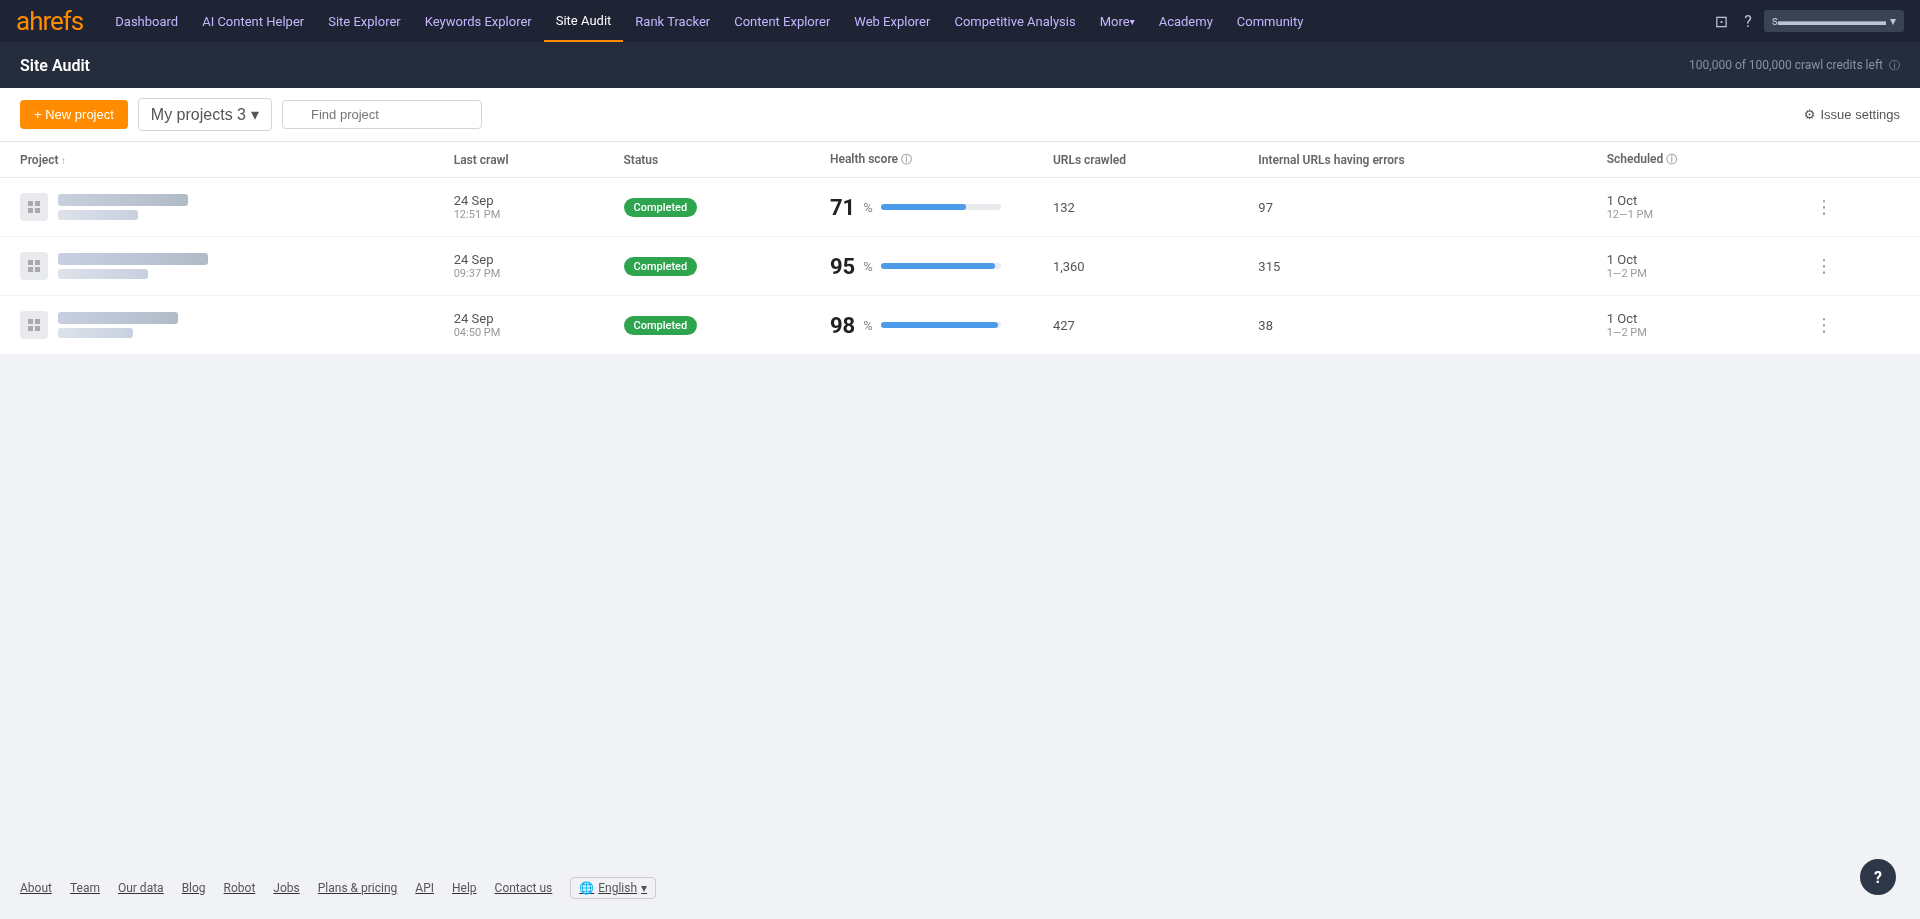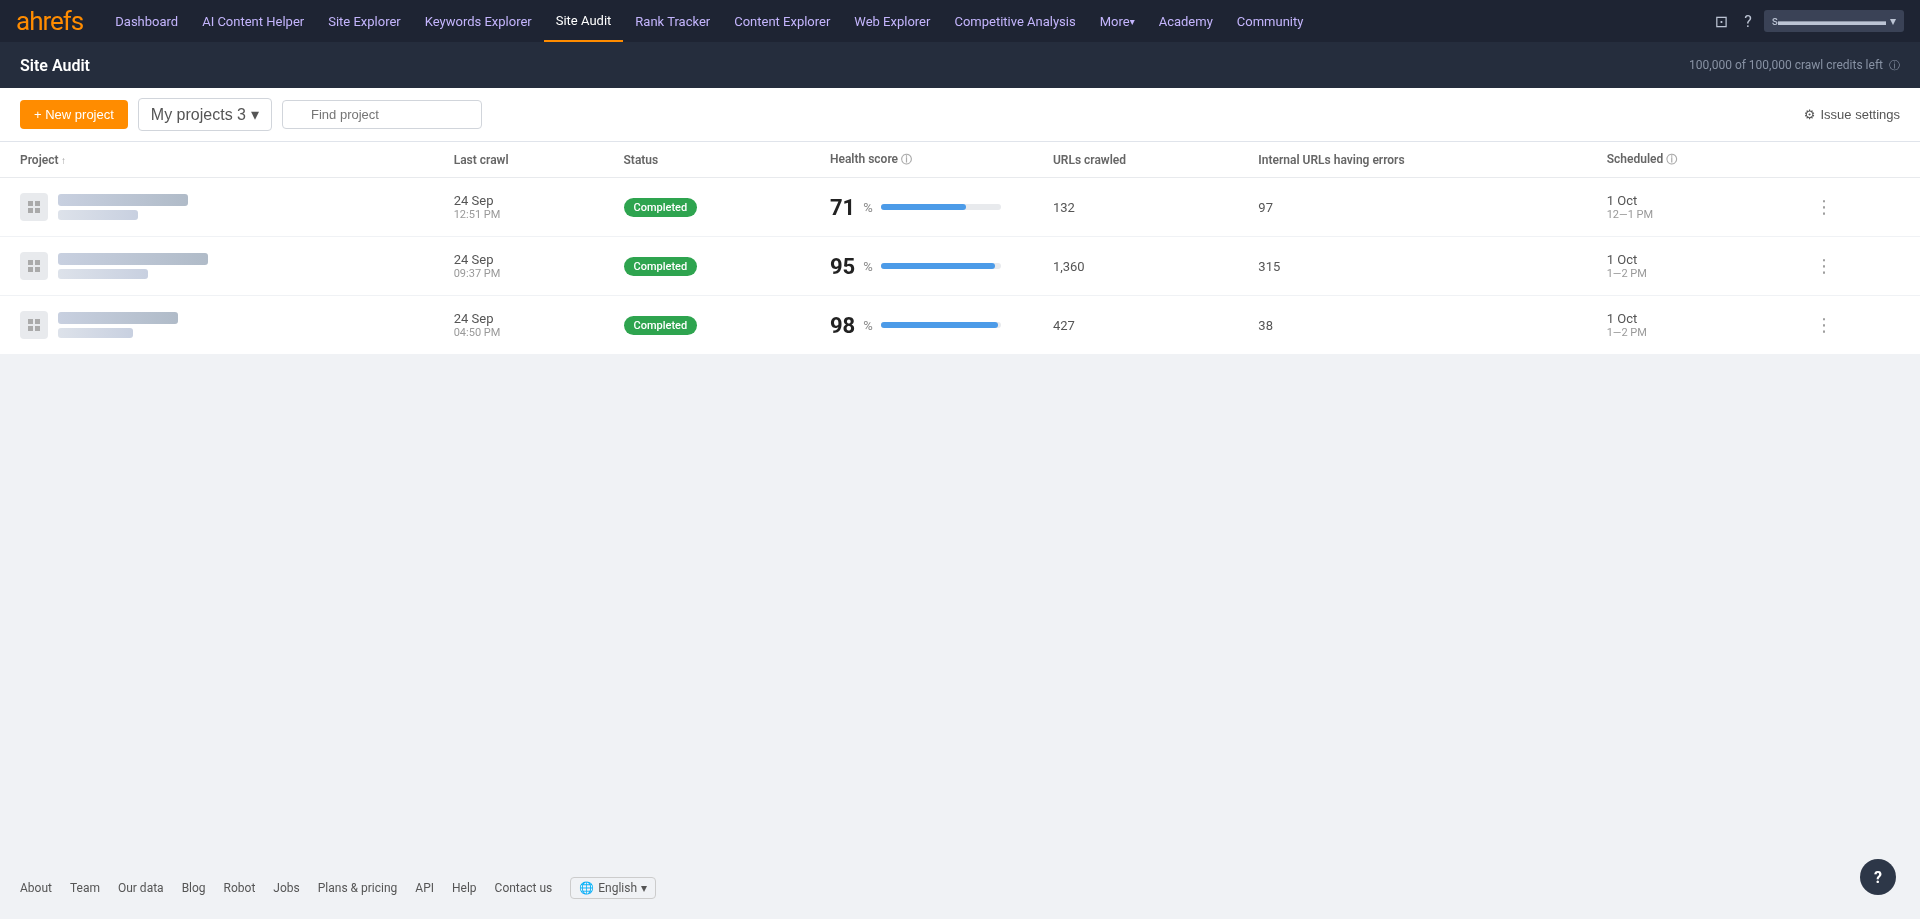--- a/index.html
+++ b/index.html
@@ -67,21 +67,21 @@
     .scheduled-cell .sdate { font-size: 13px; color: #555; }
     .scheduled-cell .stime { font-size: 11px; color: #999; }
 
     .more-btn { background: none; border: none; cursor: pointer; color: #999; font-size: 18px; padding: 4px 8px; border-radius: 4px; }
 
     
     .content-area { flex: 1; background: #f0f2f5; }
 
     
     .footer { background: #f0f2f5; padding: 24px 20px 10px; flex-shrink: 0; }
-    .footer-links { display: flex; align-items: center; gap: 18px; flex-wrap: wrap; margin-bottom: 10px; }
+    .footer-links { display: flex; align-items: center; gap: 18px; flex-wrap: wrap; margin-bottom: 10px; text-decoration: underline; }
     .footer-link { color: #555; font-size: 12px; text-decoration: none; cursor: pointer; }
     .lang-selector { display: flex; align-items: center; gap: 4px; border: 1px solid #ccc; border-radius: 4px; padding: 3px 8px; cursor: pointer; color: #555; font-size: 12px; }
     .copyright { color: #999; font-size: 11px; margin-top: 6px; }
     .legal-link { color: #4c9be8; text-decoration: none; font-size: 11px; margin-left: 8px; }
 
     
     .help-btn { position: fixed; bottom: 24px; right: 24px; width: 36px; height: 36px; background: #2d3748; border-radius: 50%; display: flex; align-items: center; justify-content: center; cursor: pointer; color: #fff; font-size: 16px; font-weight: 700; z-index: 100; }
 
     .th-sort::after { content: ' ↑'; font-size: 10px; color: #999; }
   </style>

